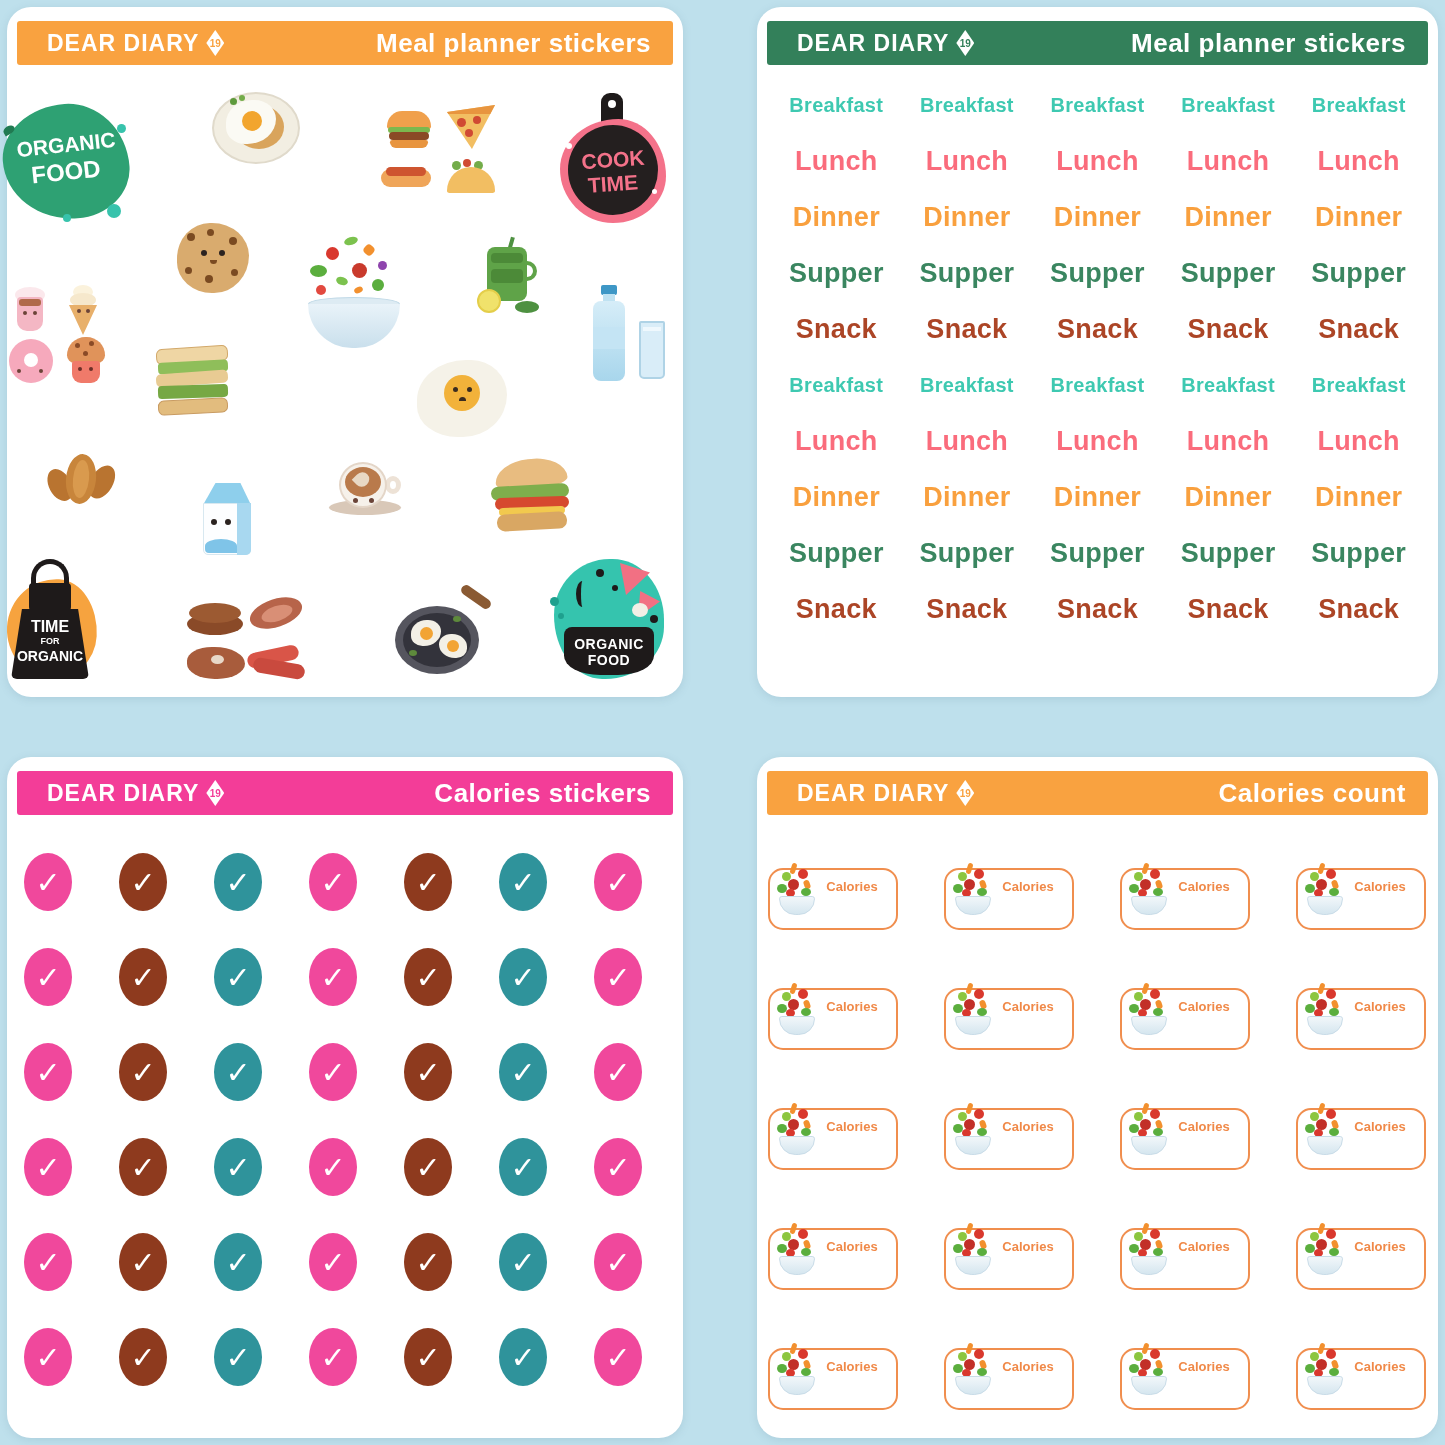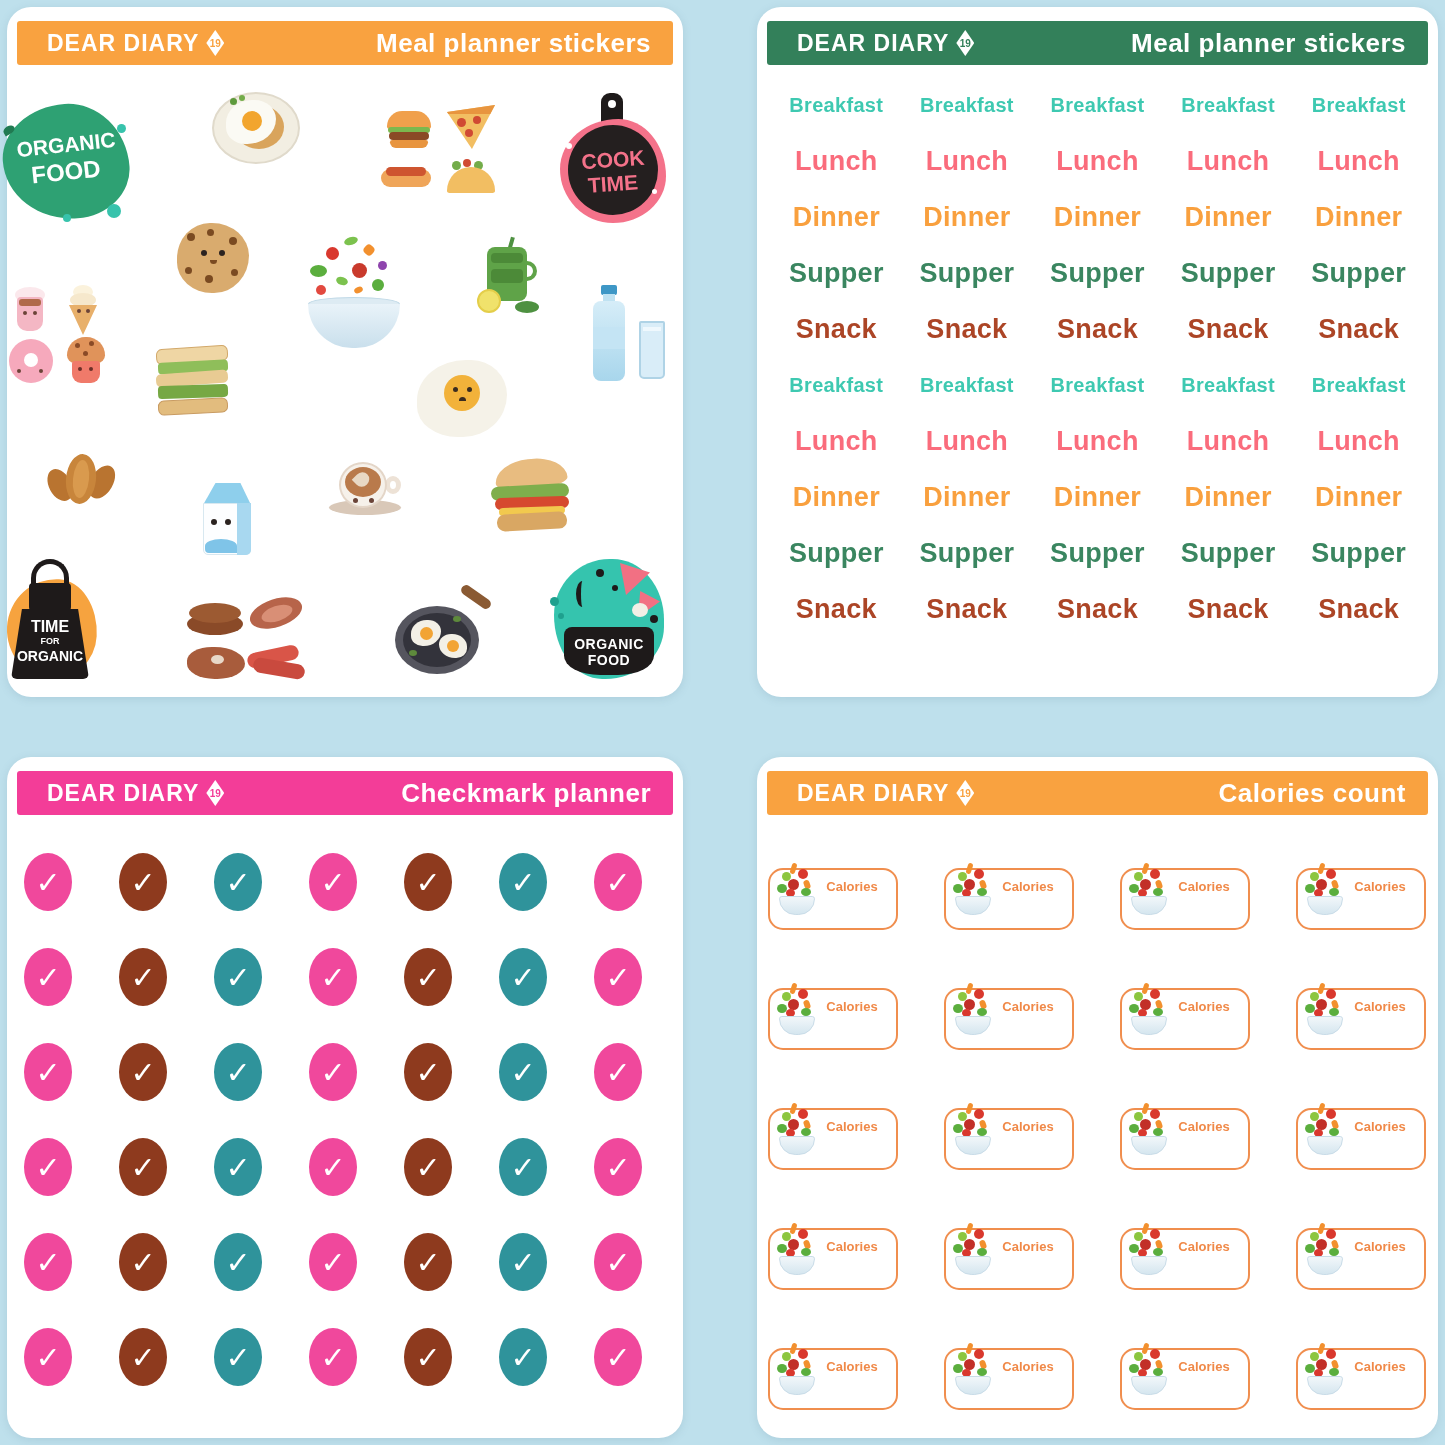--- a/index.html
+++ b/index.html
@@ -378,21 +378,21 @@
   </section>
 
   <section class="sheet" style="left:7px;top:757px;width:676px;height:681px;">
     <header class="bar" style="background: rgb(243, 61, 152); --hc: #F33D98;">
       <div class="brand">
         <span>Dear Diary</span>
         <span class="dmark">
             <span>19</span>
           </span>
       </div>
-      <div class="btitle">Checkmark planner</div>
+      <div class="btitle">Calories stickers</div>
     </header>
     <div class="check-grid">
         <div class="crow">
           <div class="chk" style="background: rgb(240, 72, 156);">✓</div>
           <div class="chk" style="background: rgb(142, 58, 30);">✓</div>
           <div class="chk" style="background: rgb(47, 147, 155);">✓</div>
           <div class="chk" style="background: rgb(240, 72, 156);">✓</div>
           <div class="chk" style="background: rgb(142, 58, 30);">✓</div>
           <div class="chk" style="background: rgb(47, 147, 155);">✓</div>
           <div class="chk" style="background: rgb(240, 72, 156);">✓</div>

